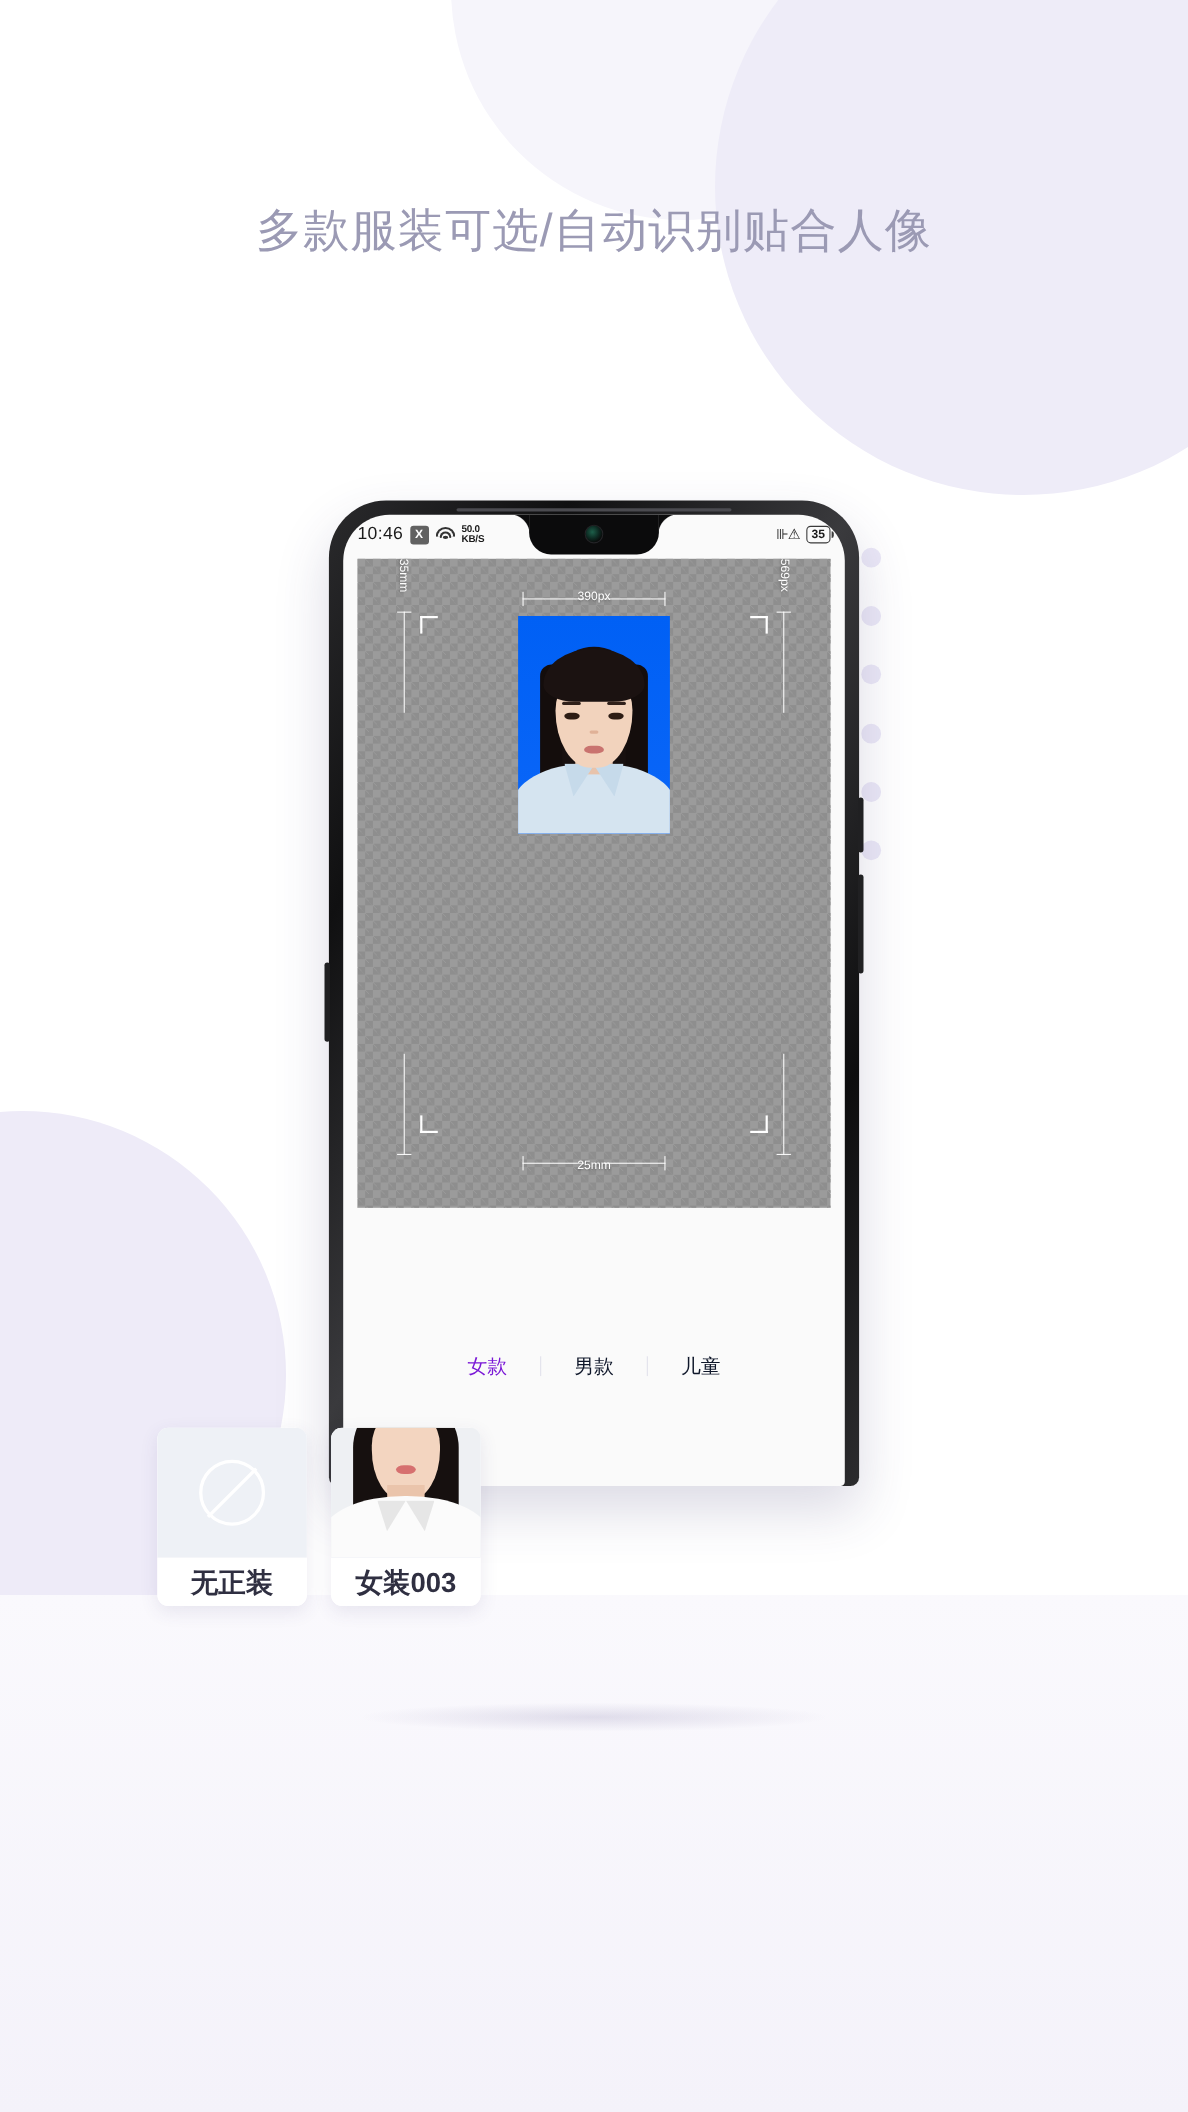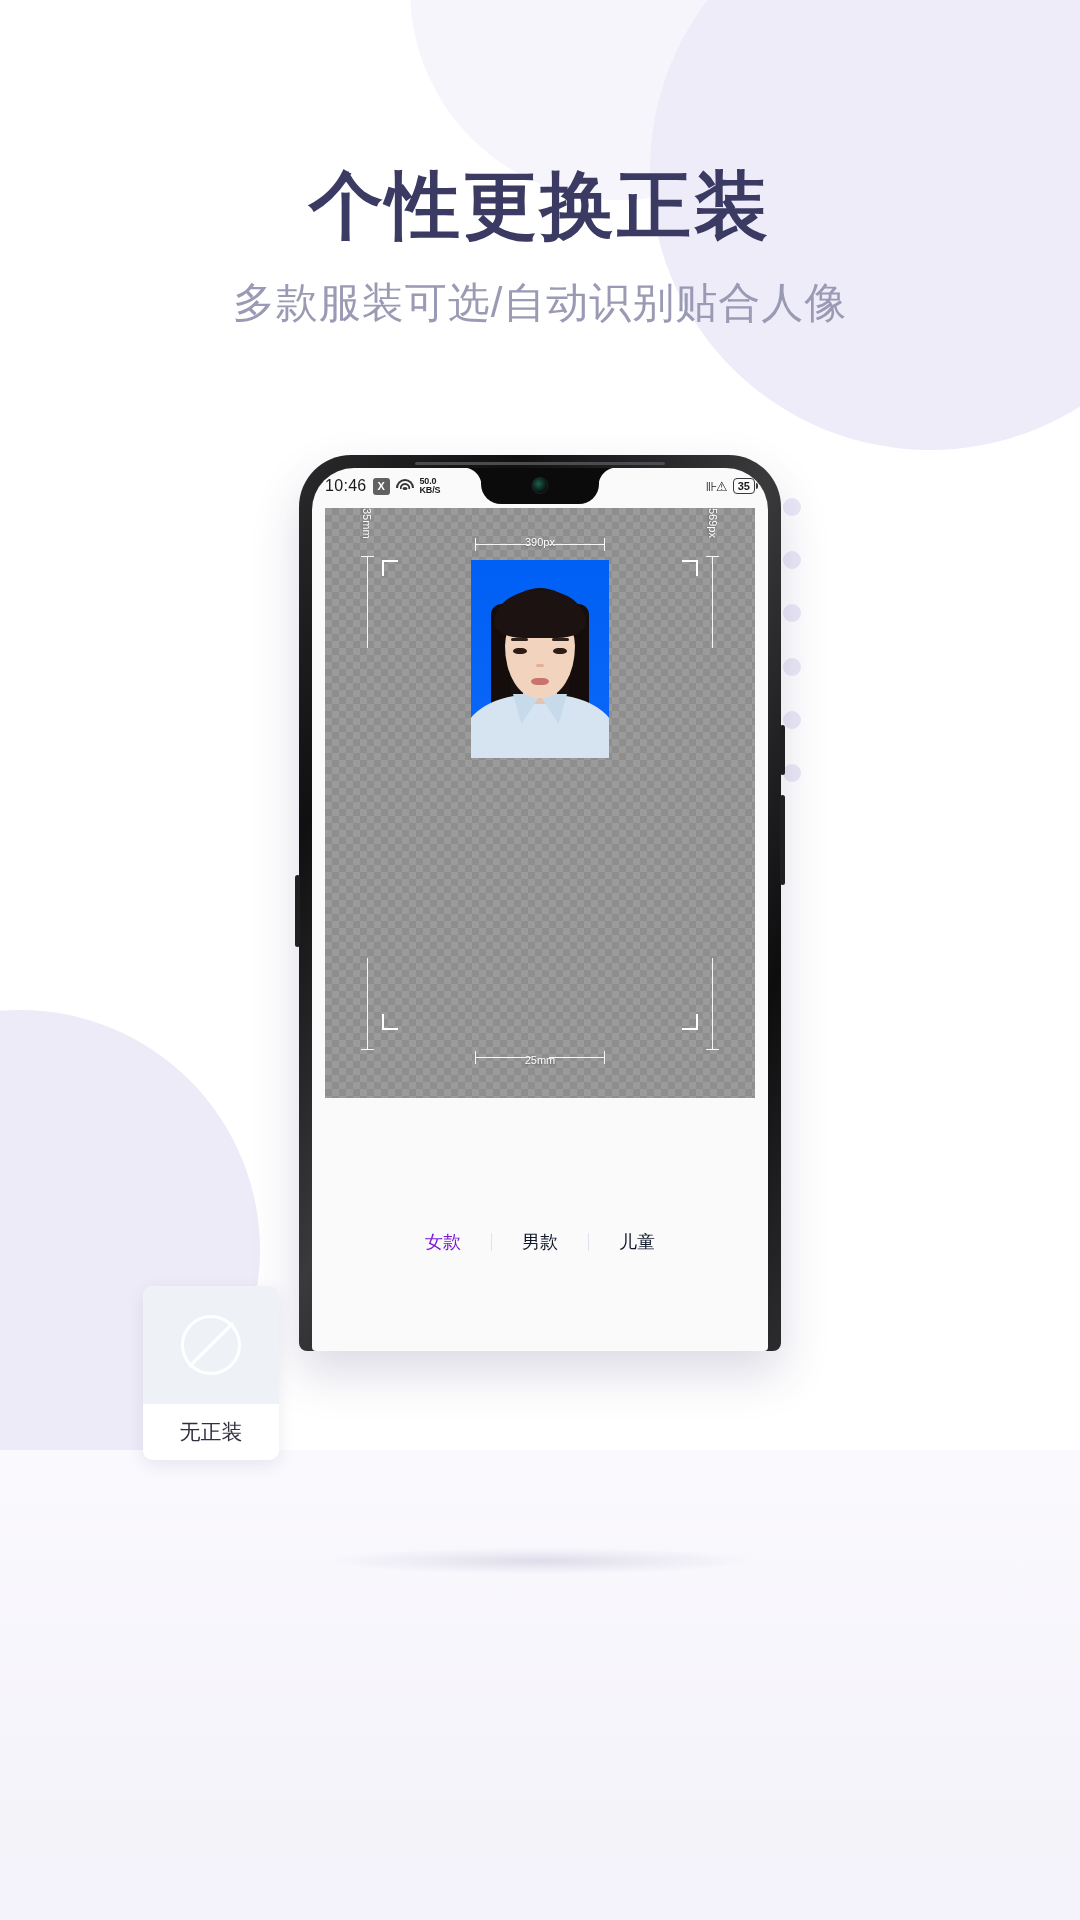--- a/index.html
+++ b/index.html
@@ -332,25 +332,26 @@
     border: 3px solid #6603c6;
     border-radius: 12px;
   }
   .thumb .pic {
     height: 118px;
     position: relative;
     overflow: hidden;
     background:#eef1f6;
   }
   .thumb .cap {
-    height: 56px;
+    height: 44px;
     display:flex; align-items:center; justify-content:center;
-    font-size: 21px;
+    font-size: 25px;
     color:#2f2f41;
     background:#fff;
+    font-weight:bold;
   }
   .thumb.selected .cap { background:#6603c6; color:#fff; }
 
   
   .none-pic {
     background: linear-gradient(180deg,#dfe6f0 0%, #d5dfec 100%);
     display:flex; align-items:center; justify-content:center;
   }
   .none-circle {
     width: 60px; height: 60px; border-radius:50%;
@@ -453,21 +454,20 @@
       <i></i>
       <i></i>
       <i></i>
       <i></i>
       <i></i>
   </div>
   <div class="sheet-bottom"></div>
 </div>
 
 <div class="headings">
-  <div class="title">个性更换正装</div>
   <div class="subtitle">多款服装可选/自动识别贴合人像</div>
 </div>
 
 <div class="phone-shadow"></div>
 
 <div class="phone">
   <div class="phone-side-l"></div>
   <div class="phone-side-r1"></div>
   <div class="phone-side-r2"></div>
 
@@ -564,14 +564,29 @@
 
   <div class="thumb">
     <div class="pic none-pic">
       <div class="none-circle"></div>
     </div>
     <div class="cap">无正装</div>
   </div>
 
 
 
+  <div class="thumb">
+    <div class="pic">
+      <div class="mini">
+        <div class="bg" style="background:#eef0f3;"></div>
+        <div class="hair"></div>
+        <div class="face"></div>
+        <div class="lips"></div>
+        <div class="neck"></div>
+        <div class="body white"></div>
+        <div class="collar-l" style="background:#e6e6e6;"></div>
+        <div class="collar-r" style="background:#e6e6e6;"></div>
+      </div>
+    </div>
+    <div class="cap">女装003</div>
+  </div>
 
 </div>
 
 </body></html>

